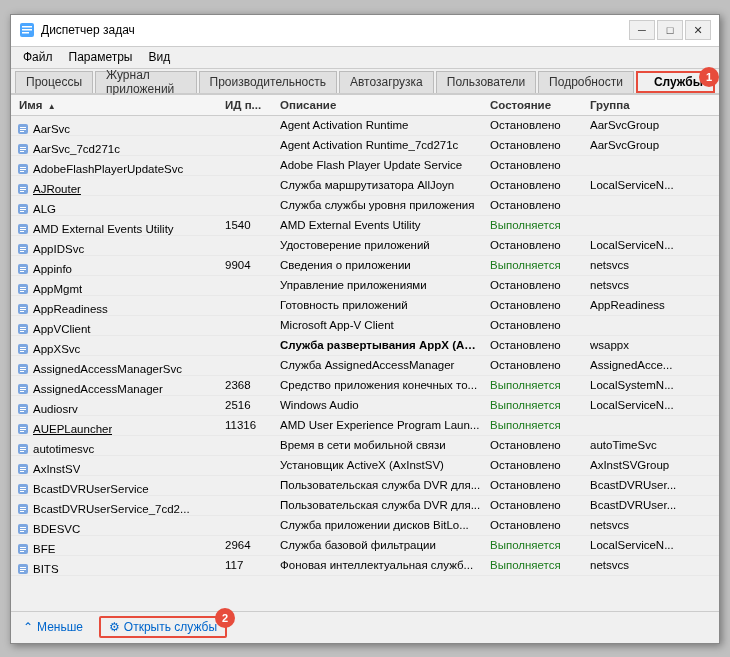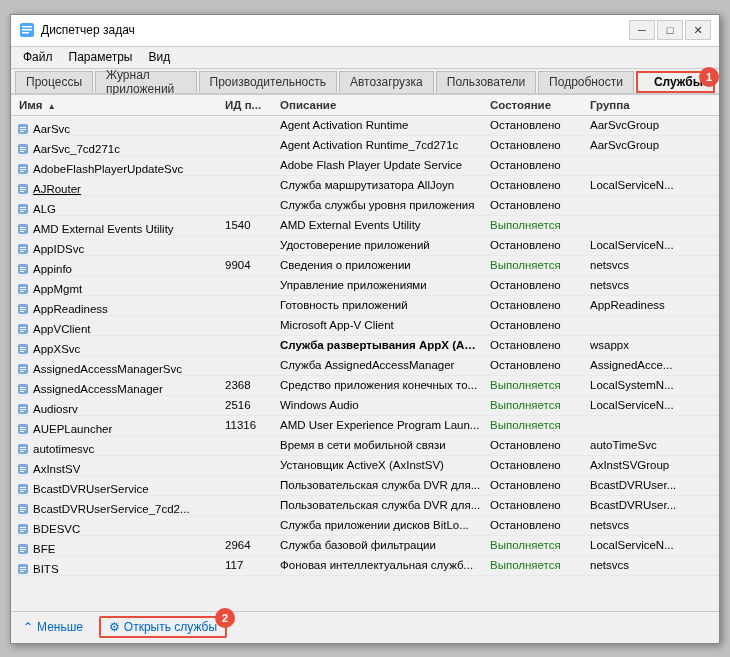--- a/index.html
+++ b/index.html
@@ -531,21 +531,21 @@
           <div class="table-row">
             <div class="name-cell row-cell">
               <span class="row-icon">
                 <svg width="14" height="14" viewBox="0 0 14 14">
     <rect x="2" y="2" width="10" height="10" rx="2" fill="#4a86d8" opacity="0.7"></rect>
     <rect x="4" y="5" width="6" height="1" fill="white"></rect>
     <rect x="4" y="7" width="6" height="1" fill="white"></rect>
     <rect x="4" y="9" width="4" height="1" fill="white"></rect>
   </svg>
               </span>
-              <span style="overflow: hidden; text-overflow: ellipsis; white-space: nowrap; max-width: 175px;">AUEPLauncher</span>
+              <span style="overflow: hidden; text-overflow: ellipsis; white-space: nowrap; max-width: 175px; text-decoration: underline;">AUEPLauncher</span>
             </div>
             <div class="col-pid row-cell">11316</div>
             <div class="col-desc row-cell" style="overflow: hidden; text-overflow: ellipsis; white-space: nowrap;">AMD User Experience Program Laun...</div>
             <div class="col-status row-cell" style="color: rgb(26, 122, 26);">Выполняется</div>
             <div class="col-group row-cell" style="overflow: hidden; text-overflow: ellipsis; white-space: nowrap;"></div>
           </div>
           <div class="table-row">
             <div class="name-cell row-cell">
               <span class="row-icon">
                 <svg width="14" height="14" viewBox="0 0 14 14">

